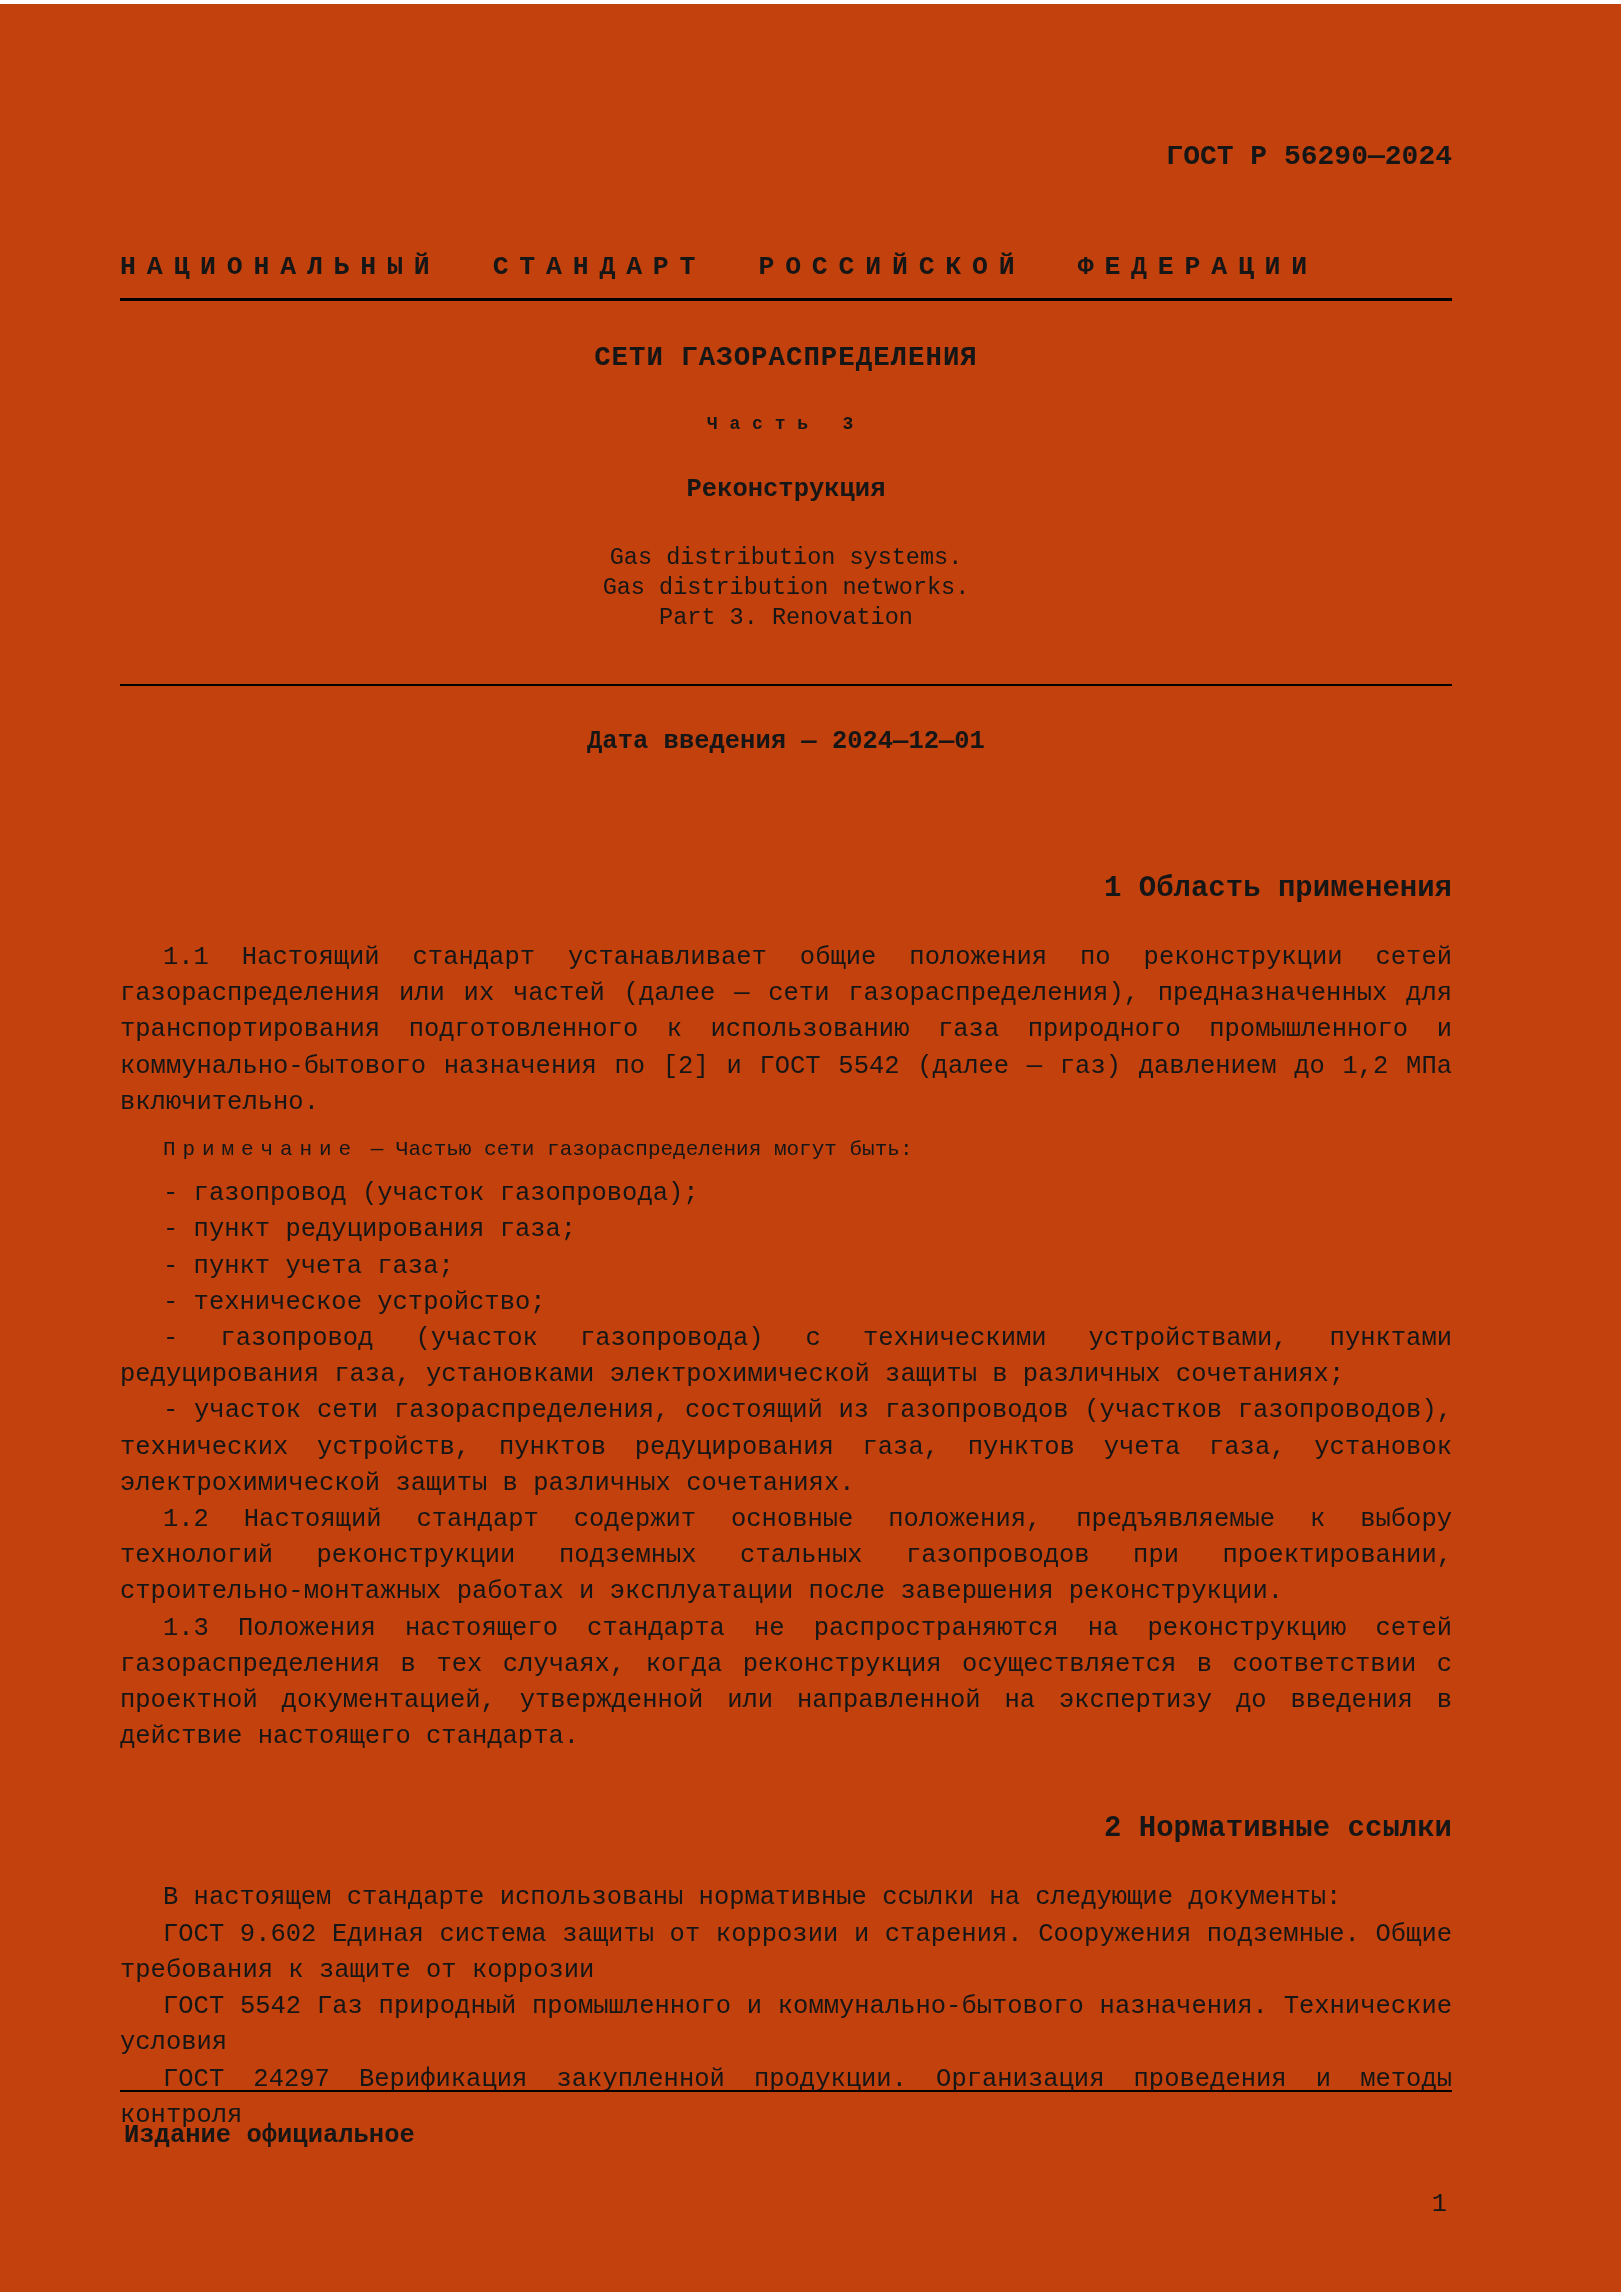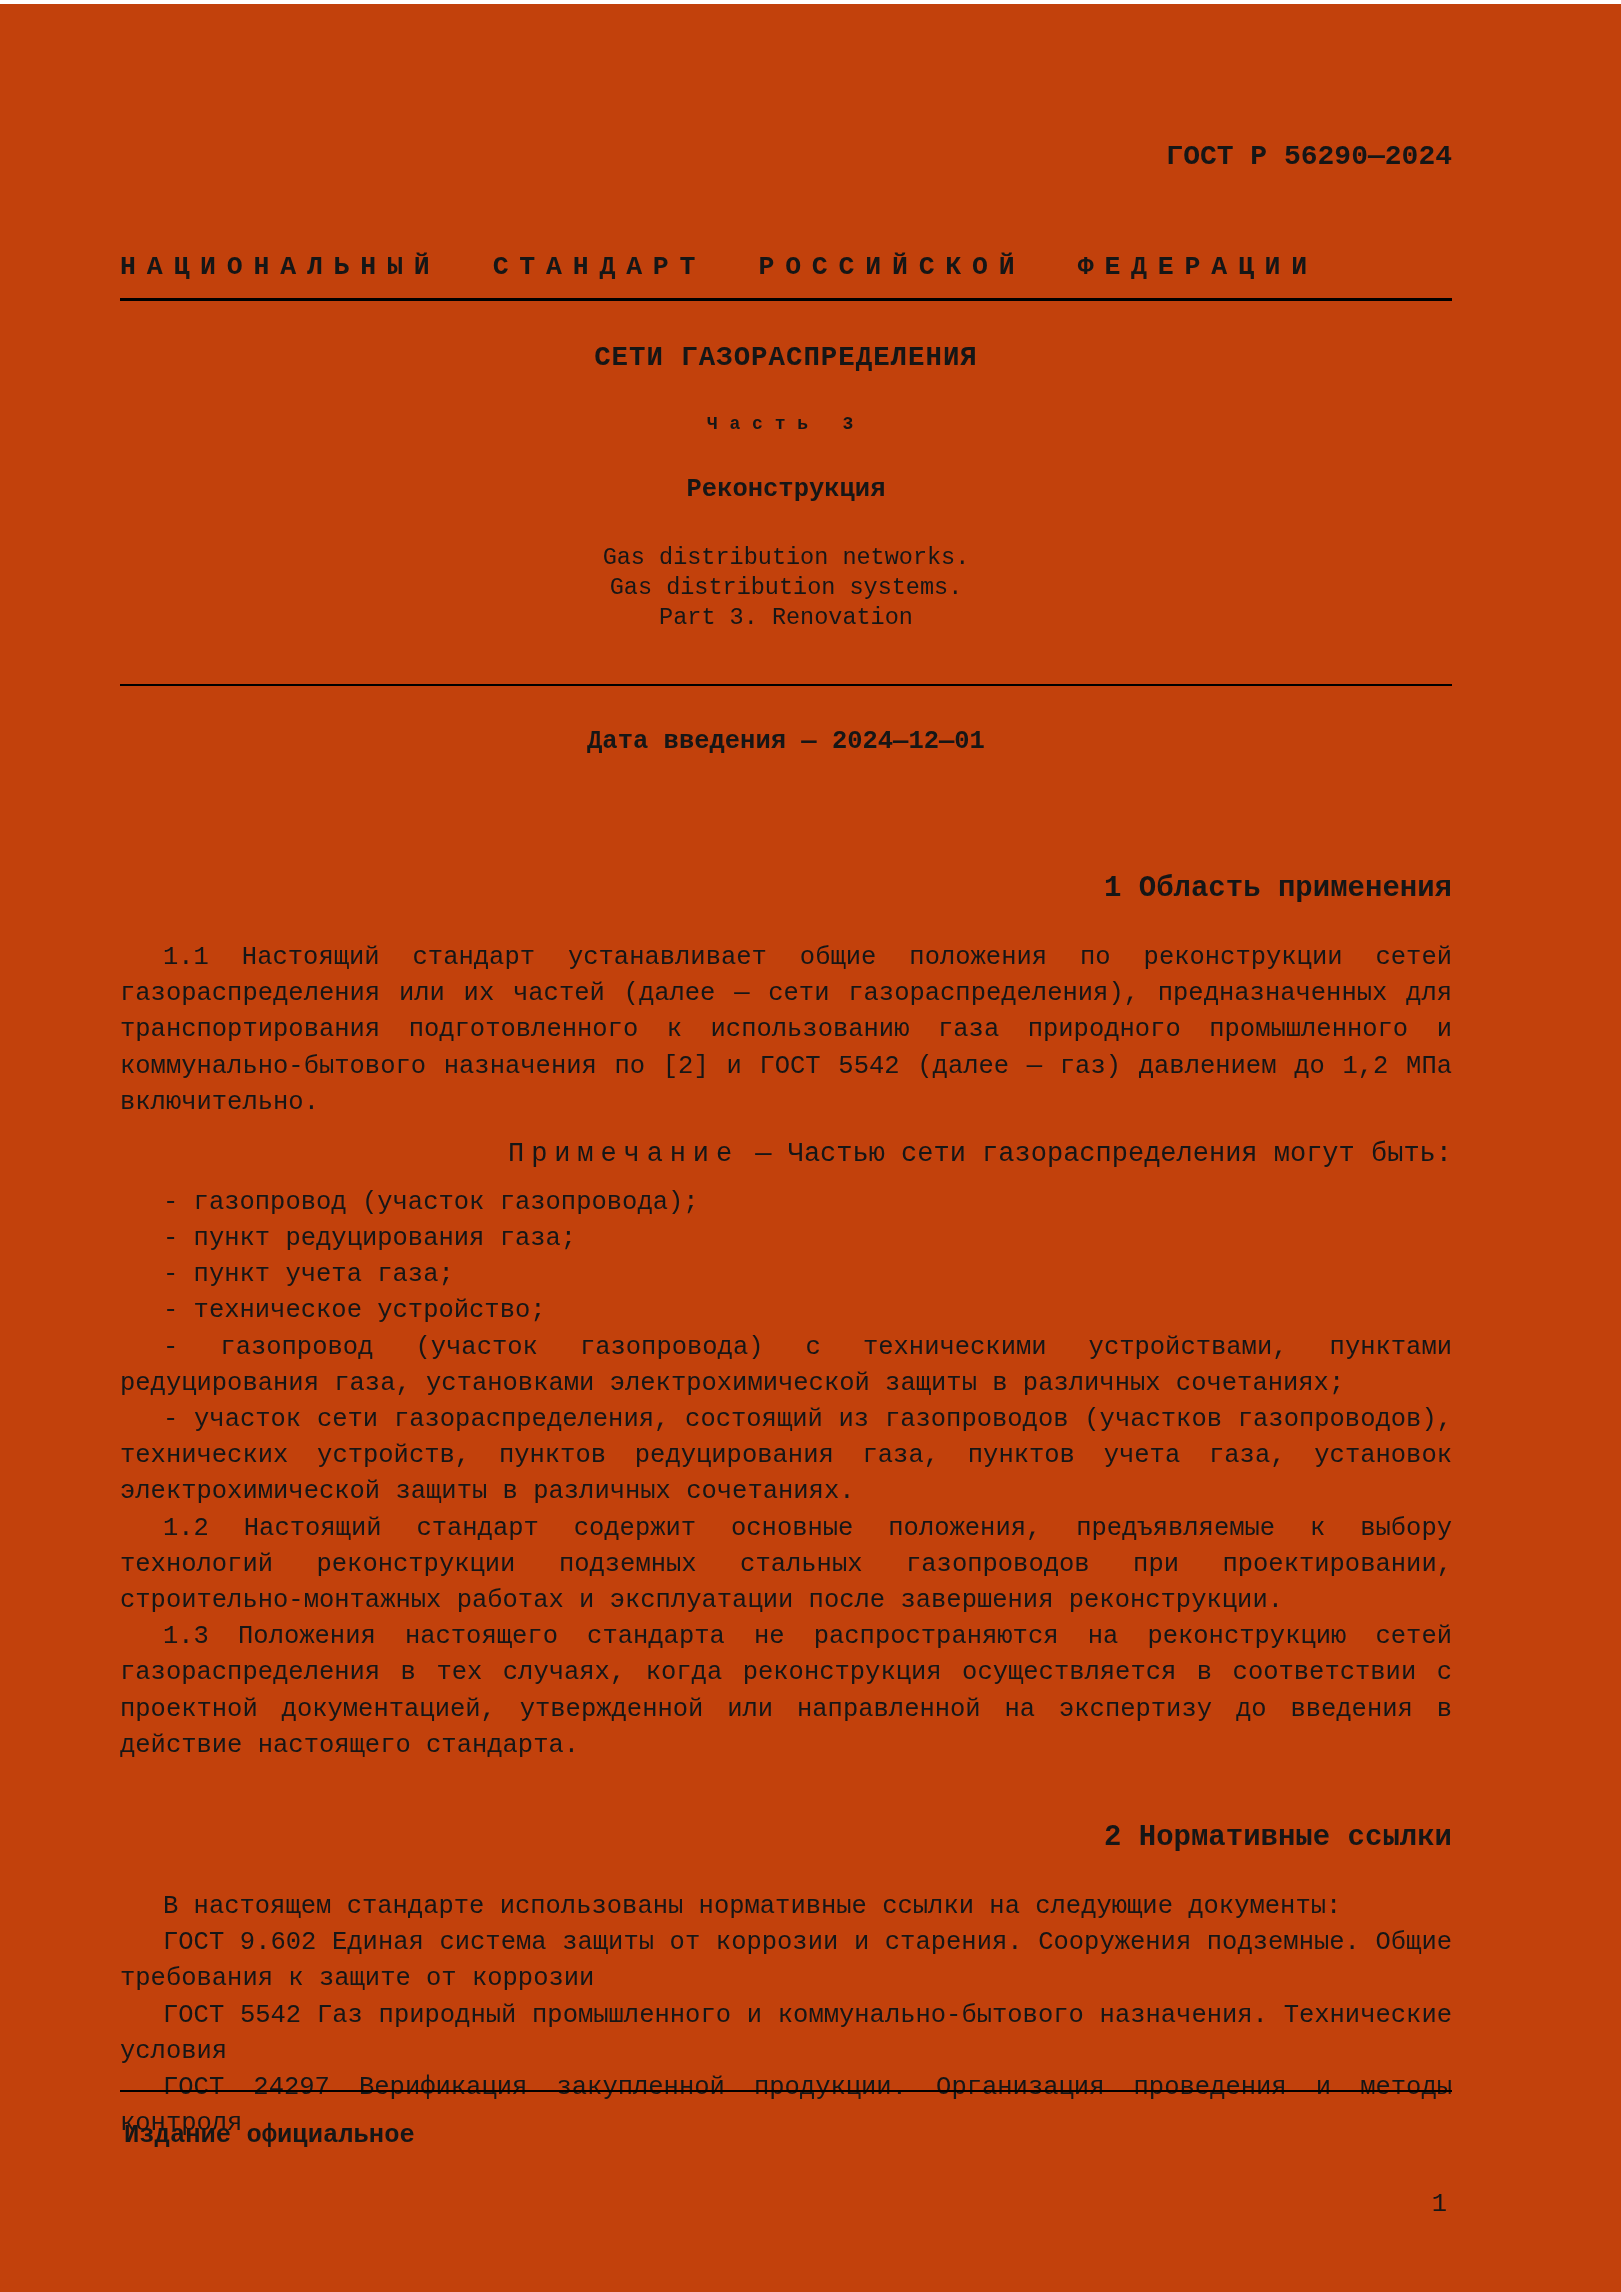--- a/index.html
+++ b/index.html
@@ -66,22 +66,22 @@
     line-height: 1.42;
     text-align: justify;
   }
   .body-text p {
     margin: 0;
     text-indent: 43px;
   }
   .note-line {
     margin-top: 13.7px;
     text-indent: 43px;
-    font-size: 27px;
-    text-align: right;
+    font-size: 21px;
+    text-align: left;
   }
   .note-label { letter-spacing: 6.9px; }
   .note-list { margin-top: 11.8px; }
   .note-list p { margin: 0; text-indent: 43px; }
   .refs p { margin: 0; text-indent: 43px; }
   .footer-rule {
     position: absolute;
     left: 120px;
     right: 169px;
     top: 2086px;
@@ -112,22 +112,22 @@
     <div class="doc-number">ГОСТ Р 56290—2024</div>
 
     <div class="std-type">НАЦИОНАЛЬНЫЙ СТАНДАРТ РОССИЙСКОЙ ФЕДЕРАЦИИ</div>
     <hr class="rule-thick">
 
     <div class="title-block">
       <div class="title-main">СЕТИ ГАЗОРАСПРЕДЕЛЕНИЯ</div>
       <div class="title-part">Часть 3</div>
       <div class="title-sub">Реконструкция</div>
       <div class="title-en">
+        <div>Gas distribution systems.</div>
         <div>Gas distribution networks.</div>
-        <div>Gas distribution systems.</div>
         <div>Part 3. Renovation</div>
       </div>
     </div>
 
     <hr class="rule-mid rule-under-title">
 
     <div class="intro-date">Дата введения — 2024—12—01</div>
 
     <div class="section-heading">1 Область применения</div>
 

